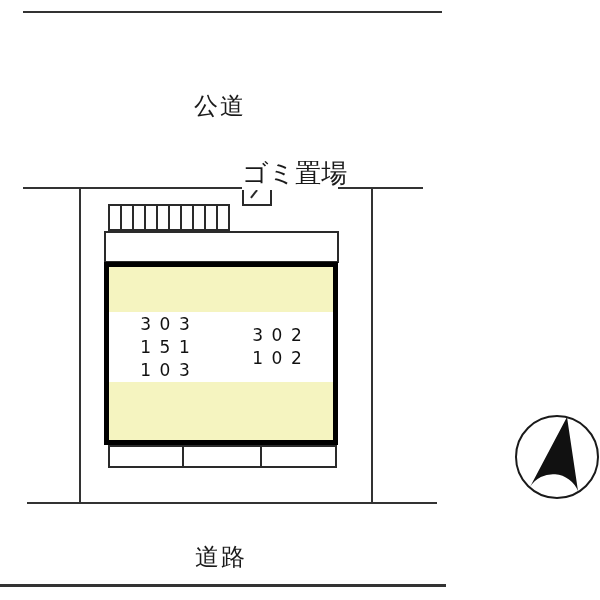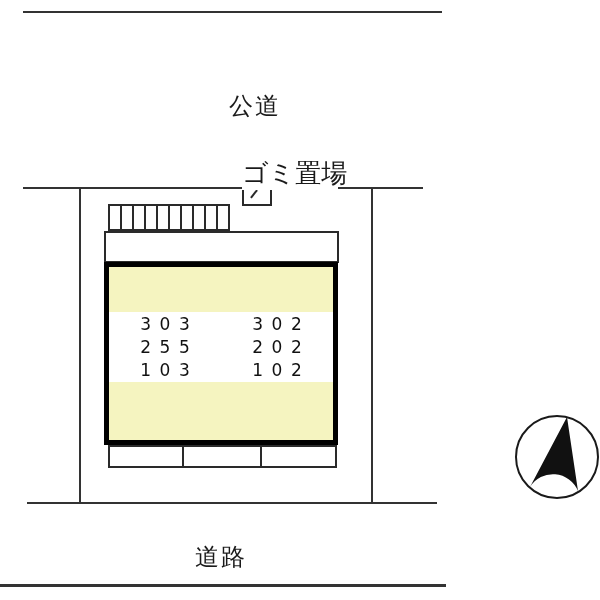--- a/index.html
+++ b/index.html
@@ -64,21 +64,21 @@
   .porch-cell:nth-child(3){width:77px;border-right:none;flex:1;}
   .compass{position:absolute;left:514px;top:414px;width:86px;height:86px;}
 </style>
 </head>
 <body>
 
 <div class="canvas">
 
   <div class="hline" style="left:23px;top:11px;width:419px;height:2px;"></div>
 
-  <div class="road-label" style="left:194px;top:90px;margin-left:35px;">公道</div>
+  <div class="road-label" style="left:194px;top:90px;">公道</div>
 
   <div class="hline" style="left:23px;top:187px;width:219px;height:2px;"></div>
   <div class="hline" style="left:268px;top:187px;width:155px;height:2px;"></div>
 
   <div class="gomi-label">ゴミ置場</div>
   <div class="gomi-box">
     <div class="gomi-slash"></div>
   </div>
 
   <div class="vline" style="left:79px;top:187px;width:2px;height:317px;"></div>
@@ -96,28 +96,27 @@
     <div class="bike-cell"></div>
     <div class="bike-cell"></div>
   </div>
 
   <div class="corridor"></div>
 
   <div class="building">
     <div class="unit">
       <div class="number-band">
         <div class="room-number">303</div>
-        <div class="room-number">255</div>
+        <div class="room-number">151</div>
         <div class="room-number">103</div>
       </div>
     </div>
     <div class="unit">
       <div class="number-band">
         <div class="room-number">302</div>
-        <div class="room-number">202</div>
         <div class="room-number">102</div>
       </div>
     </div>
   </div>
 
   <div class="porch-row">
     <div class="porch-cell"></div>
     <div class="porch-cell"></div>
     <div class="porch-cell"></div>
   </div>

